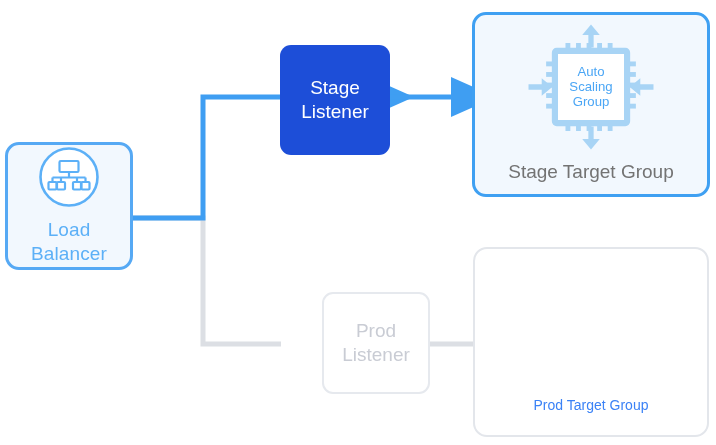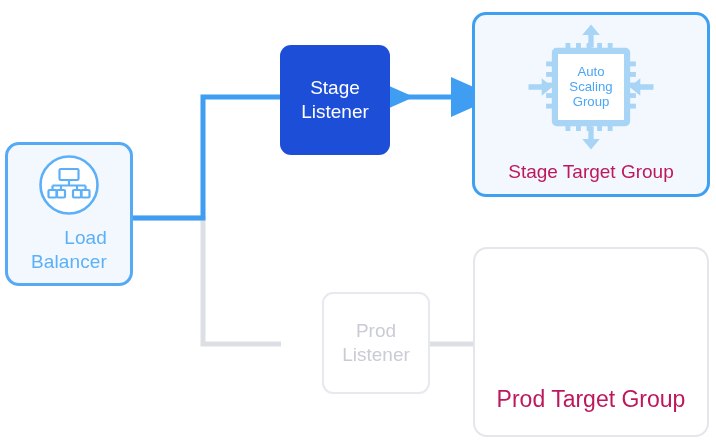--- a/index.html
+++ b/index.html
@@ -35,25 +35,24 @@
     align-items: center;
     justify-content: center;
     text-align: center;
   }
 
   
   #load-balancer {
     left: 5px;
     top: 142px;
     width: 128px;
-    height: 144px;
+    height: 128px;
     background: #f2f8fe;
     border: 3px solid #56a9f4;
     border-radius: 14px;
-    text-align: right;
   }
   #load-balancer .lb-label {
     color: #5cb0f7;
     font-size: 19px;
     line-height: 24px;
     margin-top: 10px;
     letter-spacing: .1px;
   }
   .lb-icon-wrap {
     width: 62px;
@@ -101,40 +100,40 @@
     height: 185px;
     background: #f2f8fe;
     border: 3px solid #3fa0f2;
     border-radius: 14px;
     justify-content: flex-start;
   }
   #stage-target-group .tg-icon {
     margin-top: 6px;
   }
   #stage-target-group .tg-label {
-    color: #be185d;
+    color: #737373;
     font-size: 19px;
     margin-top: 4px;
     text-align: center;
   }
 
   
   #prod-target-group {
     left: 473px;
     top: 247px;
     width: 236px;
     height: 190px;
     background: #ffffff;
     border: 2px solid #e3e6eb;
     border-radius: 14px;
     justify-content: flex-end;
   }
   #prod-target-group .tg-label {
-    color: #be185d;
-    font-size: 23px;
+    color: #3b82f6;
+    font-size: 14px;
     margin-bottom: 22px;
   }
 
   .chip-text {
     fill: #4ba6f5;
     font-family: "Liberation Sans", sans-serif;
     font-size: 15px;
   }
 </style>
 </head>

